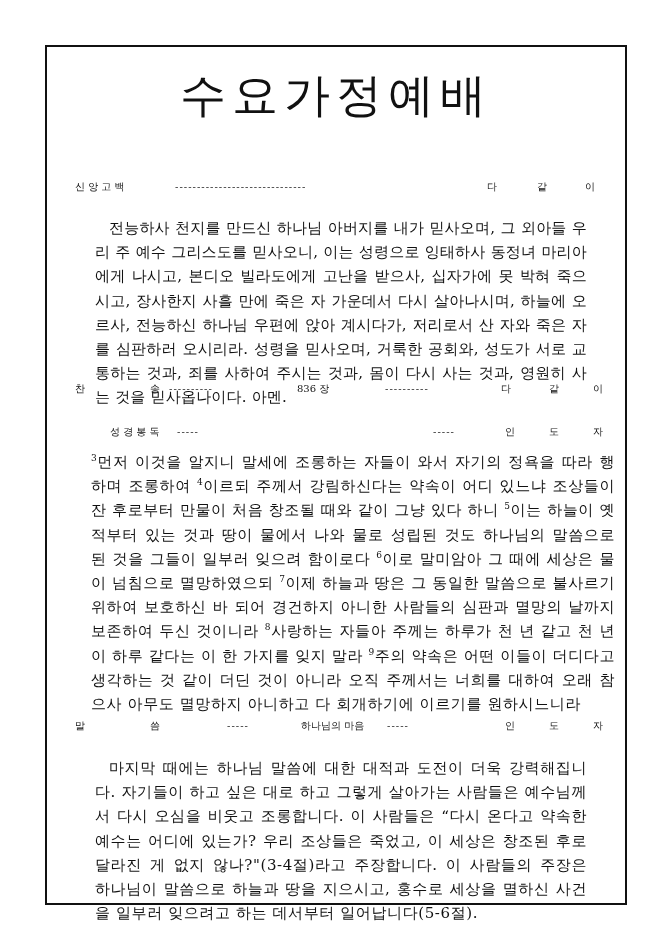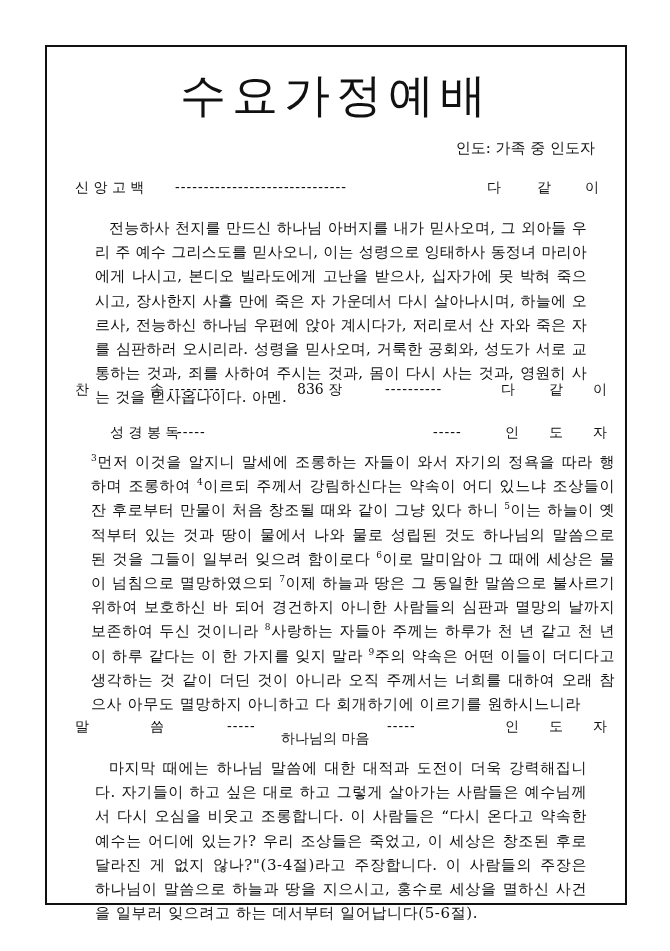--- a/index.html
+++ b/index.html
@@ -4,38 +4,37 @@
 <style>
   html, body { margin: 0; padding: 0; background: #ffffff; }
   body { width: 670px; height: 951px; position: relative; overflow: hidden;
          font-family: "DejaVu Serif", "Liberation Serif", serif; color: #111; }
   .frame { position: absolute; left: 45px; top: 45px; width: 578px; height: 856px;
            border: 2px solid #111; box-sizing: content-box; }
   .title { position: absolute; left: 0; right: 0; top: 18px; text-align: center;
            font-size: 46px; letter-spacing: 6px; font-weight: normal; line-height: 60px;
            font-family: "DejaVu Serif", serif; }
   .leader { position: absolute; right: 30px; top: 92px; font-size: 15px; }
-  .row { position: absolute; left: 28px; right: 28px; height: 24px; font-size: 14px;
+  .row { position: absolute; left: 28px; right: 28px; height: 24px; font-size: 10px;
          line-height: 24px; white-space: nowrap; }
   .row span { position: absolute; top: 0; }
   .para { position: absolute; left: 36px; right: 26px; font-size: 15px;
           line-height: 24.2px; text-align: justify; letter-spacing: 0.2px; }
   .para p { margin: 12px; text-indent: 14px; }
   .scripture { position: absolute; left: 36px; right: 10px; font-size: 15px;
                line-height: 24.2px; text-align: justify; letter-spacing: 0.6px; margin-left: 8px; }
   sup { font-size: 9px; vertical-align: 6px; line-height: 0; }
   .dash { letter-spacing: 1px; }
 </style>
 </head>
 <body>
 
 <div class="frame">
 
   <div class="title">수요가정예배</div>
-  <div class="leader">인도: 가족 중 인도자</div>
 
   <div class="row" style="top:128px;">
     <span style="left:0;">신 앙 고 백</span>
     <span class="dash" style="left:100px;">------------------------------</span>
     <span style="left:412px;">다</span>
     <span style="left:462px;">같</span>
     <span style="left:510px;">이</span>
   </div>
 
   <div class="para" style="top:157px; height:170px;">
@@ -63,21 +62,21 @@
   </div>
 
   <div class="scripture" style="top:403px; left:36px;">
     <sup>3</sup><span>먼저 이것을 알지니 말세에 조롱하는 자들이 와서 자기의 정욕을 따라 행하며 조롱하여 </span><sup>4</sup><span>이르되 주께서 강림하신다는 약속이 어디 있느냐 조상들이 잔 후로부터 만물이 처음 창조될 때와 같이 그냥 있다 하니 </span><sup>5</sup><span>이는 하늘이 옛적부터 있는 것과 땅이 물에서 나와 물로 성립된 것도 하나님의 말씀으로 된 것을 그들이 일부러 잊으려 함이로다 </span><sup>6</sup><span>이로 말미암아 그 때에 세상은 물이 넘침으로 멸망하였으되 </span><sup>7</sup><span>이제 하늘과 땅은 그 동일한 말씀으로 불사르기 위하여 보호하신 바 되어 경건하지 아니한 사람들의 심판과 멸망의 날까지 보존하여 두신 것이니라 </span><sup>8</sup><span>사랑하는 자들아 주께는 하루가 천 년 같고 천 년이 하루 같다는 이 한 가지를 잊지 말라 </span><sup>9</sup><span>주의 약속은 어떤 이들이 더디다고 생각하는 것 같이 더딘 것이 아니라 오직 주께서는 너희를 대하여 오래 참으사 아무도 멸망하지 아니하고 다 회개하기에 이르기를 원하시느니라</span>
   </div>
 
   <div class="row" style="top:667px;">
     <span style="left:0;">말</span>
     <span style="left:75px;">씀</span>
     <span class="dash" style="left:152px;">-----</span>
-    <span style="left:206px;margin-top:12px;">하나님의 마음</span>
+    <span style="left:226px;">하나님의 마음</span>
     <span class="dash" style="left:312px;">-----</span>
     <span style="left:430px;">인</span>
     <span style="left:474px;">도</span>
     <span style="left:518px;">자</span>
   </div>
 
   <div class="para" style="top:697px; letter-spacing:0.6px;">
     <p>마지막 때에는 하나님 말씀에 대한 대적과 도전이 더욱 강력해집니다. 자기들이 하고 싶은 대로 하고 그렇게 살아가는 사람들은 예수님께서 다시 오심을 비웃고 조롱합니다. 이 사람들은 “다시 온다고 약속한 예수는 어디에 있는가? 우리 조상들은 죽었고, 이 세상은 창조된 후로 달라진 게 없지 않나?"(3-4절)라고 주장합니다. 이 사람들의 주장은 하나님이 말씀으로 하늘과 땅을 지으시고, 홍수로 세상을 멸하신 사건을 일부러 잊으려고 하는 데서부터 일어납니다(5-6절).</p>
   </div>
 

